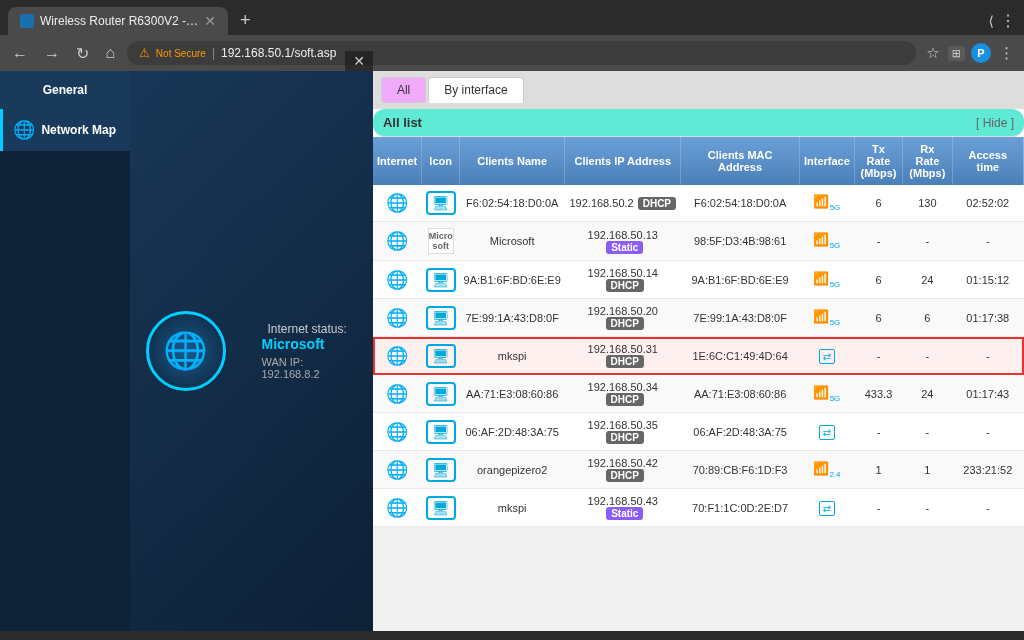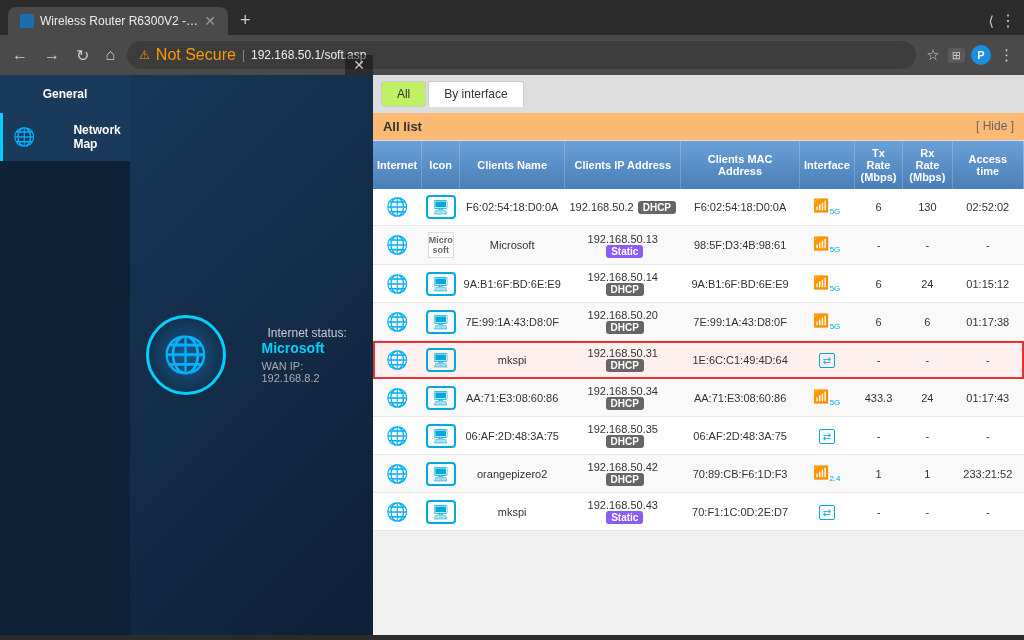--- a/index.html
+++ b/index.html
@@ -5,46 +5,46 @@
     * { margin: 0; padding: 0; box-sizing: border-box; }
     body { font-family: Arial, sans-serif; font-size: 12px; background: #2b2b2b; width: 1024px; height: 640px; overflow: hidden; }
     .tab-bar { display: flex; align-items: center; padding: 6px 8px 0; background: #2b2b2b; gap: 4px; }
     .tab { background: #3c3c3c; color: #ccc; padding: 6px 12px; border-radius: 8px 8px 0 0; font-size: 12px; display: flex; align-items: center; gap: 6px; max-width: 220px; min-width: 180px; }
     .tab.active { background: #4a4a4a; color: #fff; }
     .tab-close { color: #999; cursor: pointer; font-size: 14px; margin-left: auto; }
     .tab-new { color: #ccc; font-size: 18px; padding: 4px 8px; cursor: pointer; }
     .nav-bar { background: #4a4a4a; display: flex; align-items: center; padding: 6px 8px; gap: 8px; }
     .nav-btn { color: #ccc; font-size: 16px; cursor: pointer; padding: 2px 4px; }
     .address-bar { flex: 1; background: #3c3c3c; border-radius: 20px; padding: 5px 12px; display: flex; align-items: center; gap: 6px; color: #ccc; font-size: 12px; }
-    .not-secure { color: #f90; display: flex; align-items: center; gap: 3px; font-size: 16px; }
+    .not-secure { color: #f90; display: flex; align-items: center; gap: 3px; font-size: 10px; }
     .address-text { color: #eee; }
     .nav-icons { display: flex; gap: 6px; align-items: center; }
     .nav-icon { color: #ccc; font-size: 15px; cursor: pointer; padding: 2px; }
     .router-header { background: linear-gradient(135deg, #1a3a5c 0%, #0d2137 100%); display: flex; min-height: 130px; }
     .sidebar { width: 130px; background: #0d2137; padding: 0; }
     .sidebar-item { padding: 12px 10px; color: #7ecfff; cursor: pointer; font-size: 12px; font-weight: bold; text-align: center; }
     .sidebar-item.active { background: #1a3a5c; color: #fff; }
     .sidebar-network-map { display: flex; align-items: center; gap: 6px; padding: 10px; color: #7ecfff; background: #1a3a5c; border-left: 3px solid #00cfff; }
     .sidebar-network-map-icon { font-size: 18px; }
-    .sidebar-network-map-text { font-size: 12px; font-weight: bold; color: #fff; margin-left: 32px; }
+    .sidebar-network-map-text { font-size: 12px; font-weight: bold; color: #fff; }
 
     .header-center { flex: 1; display: flex; align-items: center; justify-content: center; flex-direction: column; padding: 10px; }
     .globe-icon { width: 80px; height: 80px; border-radius: 50%; border: 3px solid #00cfff; background: radial-gradient(circle, #1a5a8c 0%, #0d2137 100%); display: flex; align-items: center; justify-content: center; font-size: 36px; color: #00cfff; }
 
     .header-right { width: 500px; background: linear-gradient(135deg, #1a3a5c 0%, #0d2137 100%); display: flex; flex-direction: column; }
     .system-status-header { background: rgba(0,0,0,0.3); text-align: center; padding: 8px; color: #7ecfff; font-size: 13px; font-weight: bold; border-bottom: 1px solid #2a5a7c; }
     .status-tabs { display: flex; border-bottom: 1px solid #2a5a7c; }
     .status-tab { flex: 1; padding: 8px; text-align: center; color: #7ecfff; font-size: 12px; cursor: pointer; border-right: 1px solid #2a5a7c; }
     .status-tab:last-child { border-right: none; }
     .status-connected { color: #00cfff; font-weight: bold; font-size: 14px; }
-    .tab-btn { padding: 5px 15px; border: 1px solid #ccc; background: #bef264; cursor: pointer; border-radius: 3px; font-size: 12px; color: #333; }
+    .tab-btn { padding: 5px 15px; border: 1px solid #ccc; background: #f0abfc; cursor: pointer; border-radius: 3px; font-size: 12px; color: #333; }
     .tab-btn.active { background: #fff; border-bottom: 1px solid #fff; color: #333; }
 
     .table-container { background: #fff; margin: 0; overflow: auto; }
-    .all-list-header { display: flex; justify-content: space-between; padding: 6px 10px; background: #fdba74; border-bottom: 1px solid #ddd; }
+    .all-list-header { display: flex; justify-content: space-between; align-items: center; padding: 6px 10px; background: #5eead4; border-bottom: 1px solid #ddd; border-radius: 12px; }
     .all-list-title { font-weight: bold; font-size: 13px; color: #333; }
     .hide-btn { color: #666; font-size: 12px; cursor: pointer; }
 
     table { width: 100%; border-collapse: collapse; font-size: 11px; }
     thead { background: linear-gradient(180deg, #6a9fd8 0%, #4a7fb8 100%); }
     thead th { color: #fff; padding: 6px 4px; text-align: center; border-right: 1px solid rgba(255,255,255,0.2); font-size: 11px; }
     tbody tr { border-bottom: 1px solid #e8e8e8; }
     tbody tr:nth-child(even) { background: #f9f9f9; }
     tbody td { padding: 6px 4px; text-align: center; color: #333; font-size: 11px; }
     .badge { display: inline-block; padding: 1px 5px; border-radius: 3px; font-size: 10px; font-weight: bold; margin-left: 4px; }

